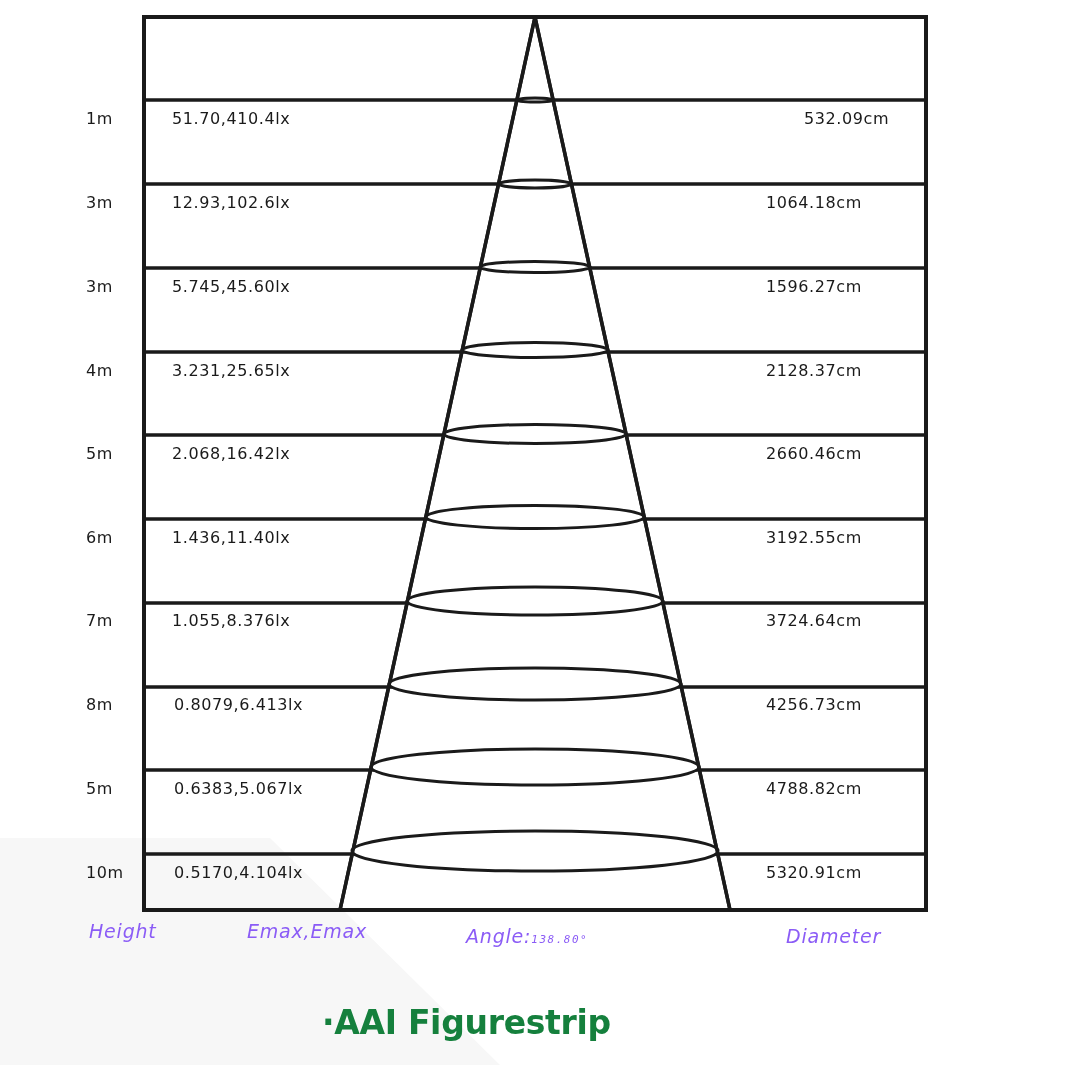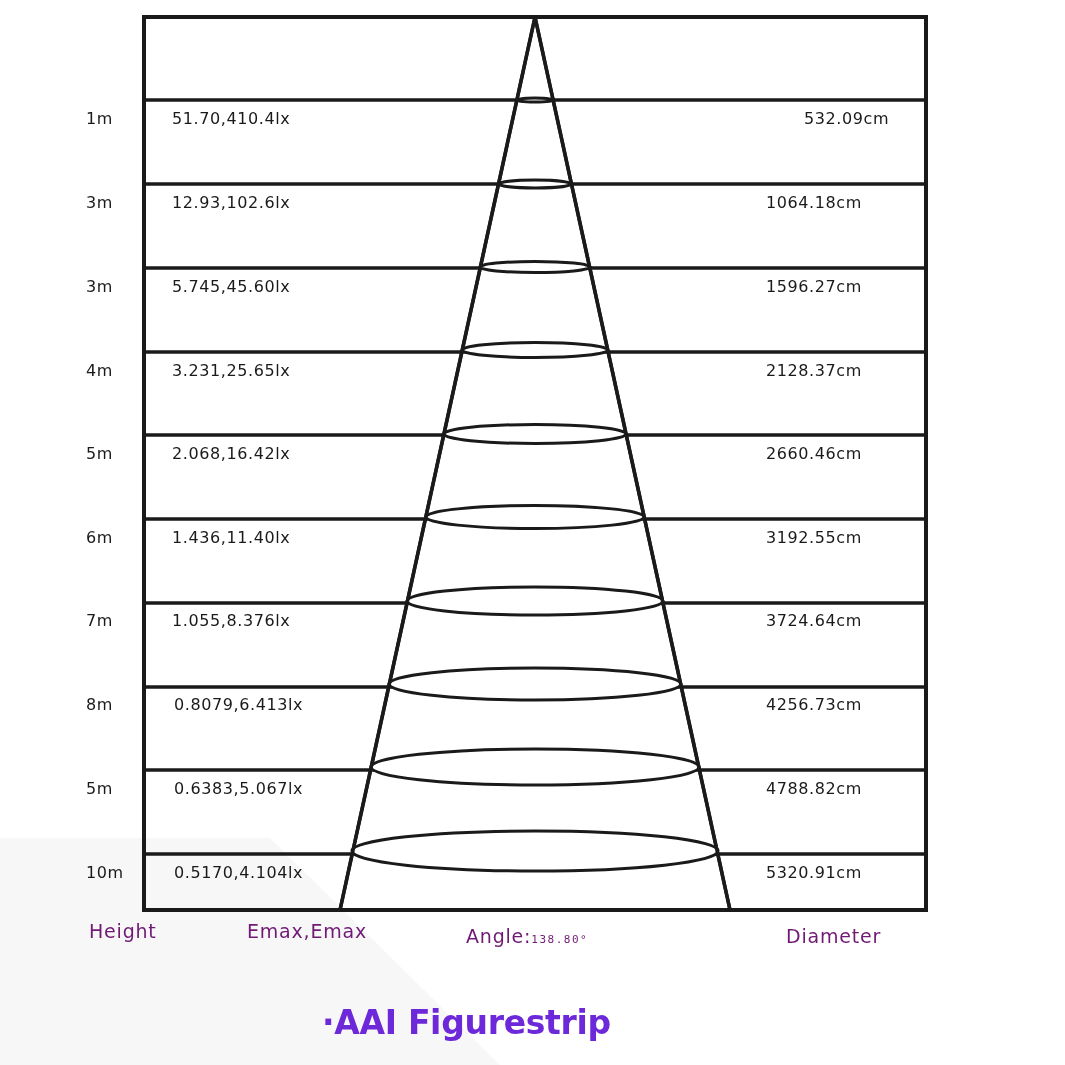--- a/index.html
+++ b/index.html
@@ -15,25 +15,25 @@
   .diagram-svg { position: absolute; left: 0; top: 0; }
   .lbl {
     position: absolute; font-size: 16px; letter-spacing: 0.6px; white-space: nowrap;
     line-height: 18px; color: #1a1a1a;
   }
   .height-lbl { width: 44px; text-align: left; left: 86px; }
   .eavg-lbl { left: 172px; }
   .eavg-lbl.shift { left: 174px; }
   .diam-lbl { left: 766px; }
   .diam-lbl.first { left: 780px; margin-left: 24px; }
-  .footer-lbl { position: absolute; font-size: 19px; letter-spacing: 0.8px; white-space: nowrap; color: #701a75; }
+  .footer-lbl { position: absolute; font-size: 19px; letter-spacing: 0.8px; white-space: nowrap; color: #8b5cf6; font-style: italic; }
   .angle-val { font-family: "DejaVu Sans Mono", monospace; font-size: 11px; letter-spacing: 1.5px; }
   .brand {
     position: absolute; left: 322px; top: 1003px; font-size: 33px; font-weight: bold;
-    color: #6d28d9; white-space: nowrap; letter-spacing: -0.3px;
+    color: #15803d; white-space: nowrap; letter-spacing: -0.3px;
   }
 </style>
 </head>
 <body>
 
 <svg class="bg-wedge" width="1065" height="1065" viewBox="0 0 1065 1065">
   <polygon points="0,838 270,838 500,1065 0,1065" fill="#f7f7f7"></polygon>
 </svg>
 
 <svg class="diagram-svg" width="1065" height="1065" viewBox="0 0 1065 1065">

